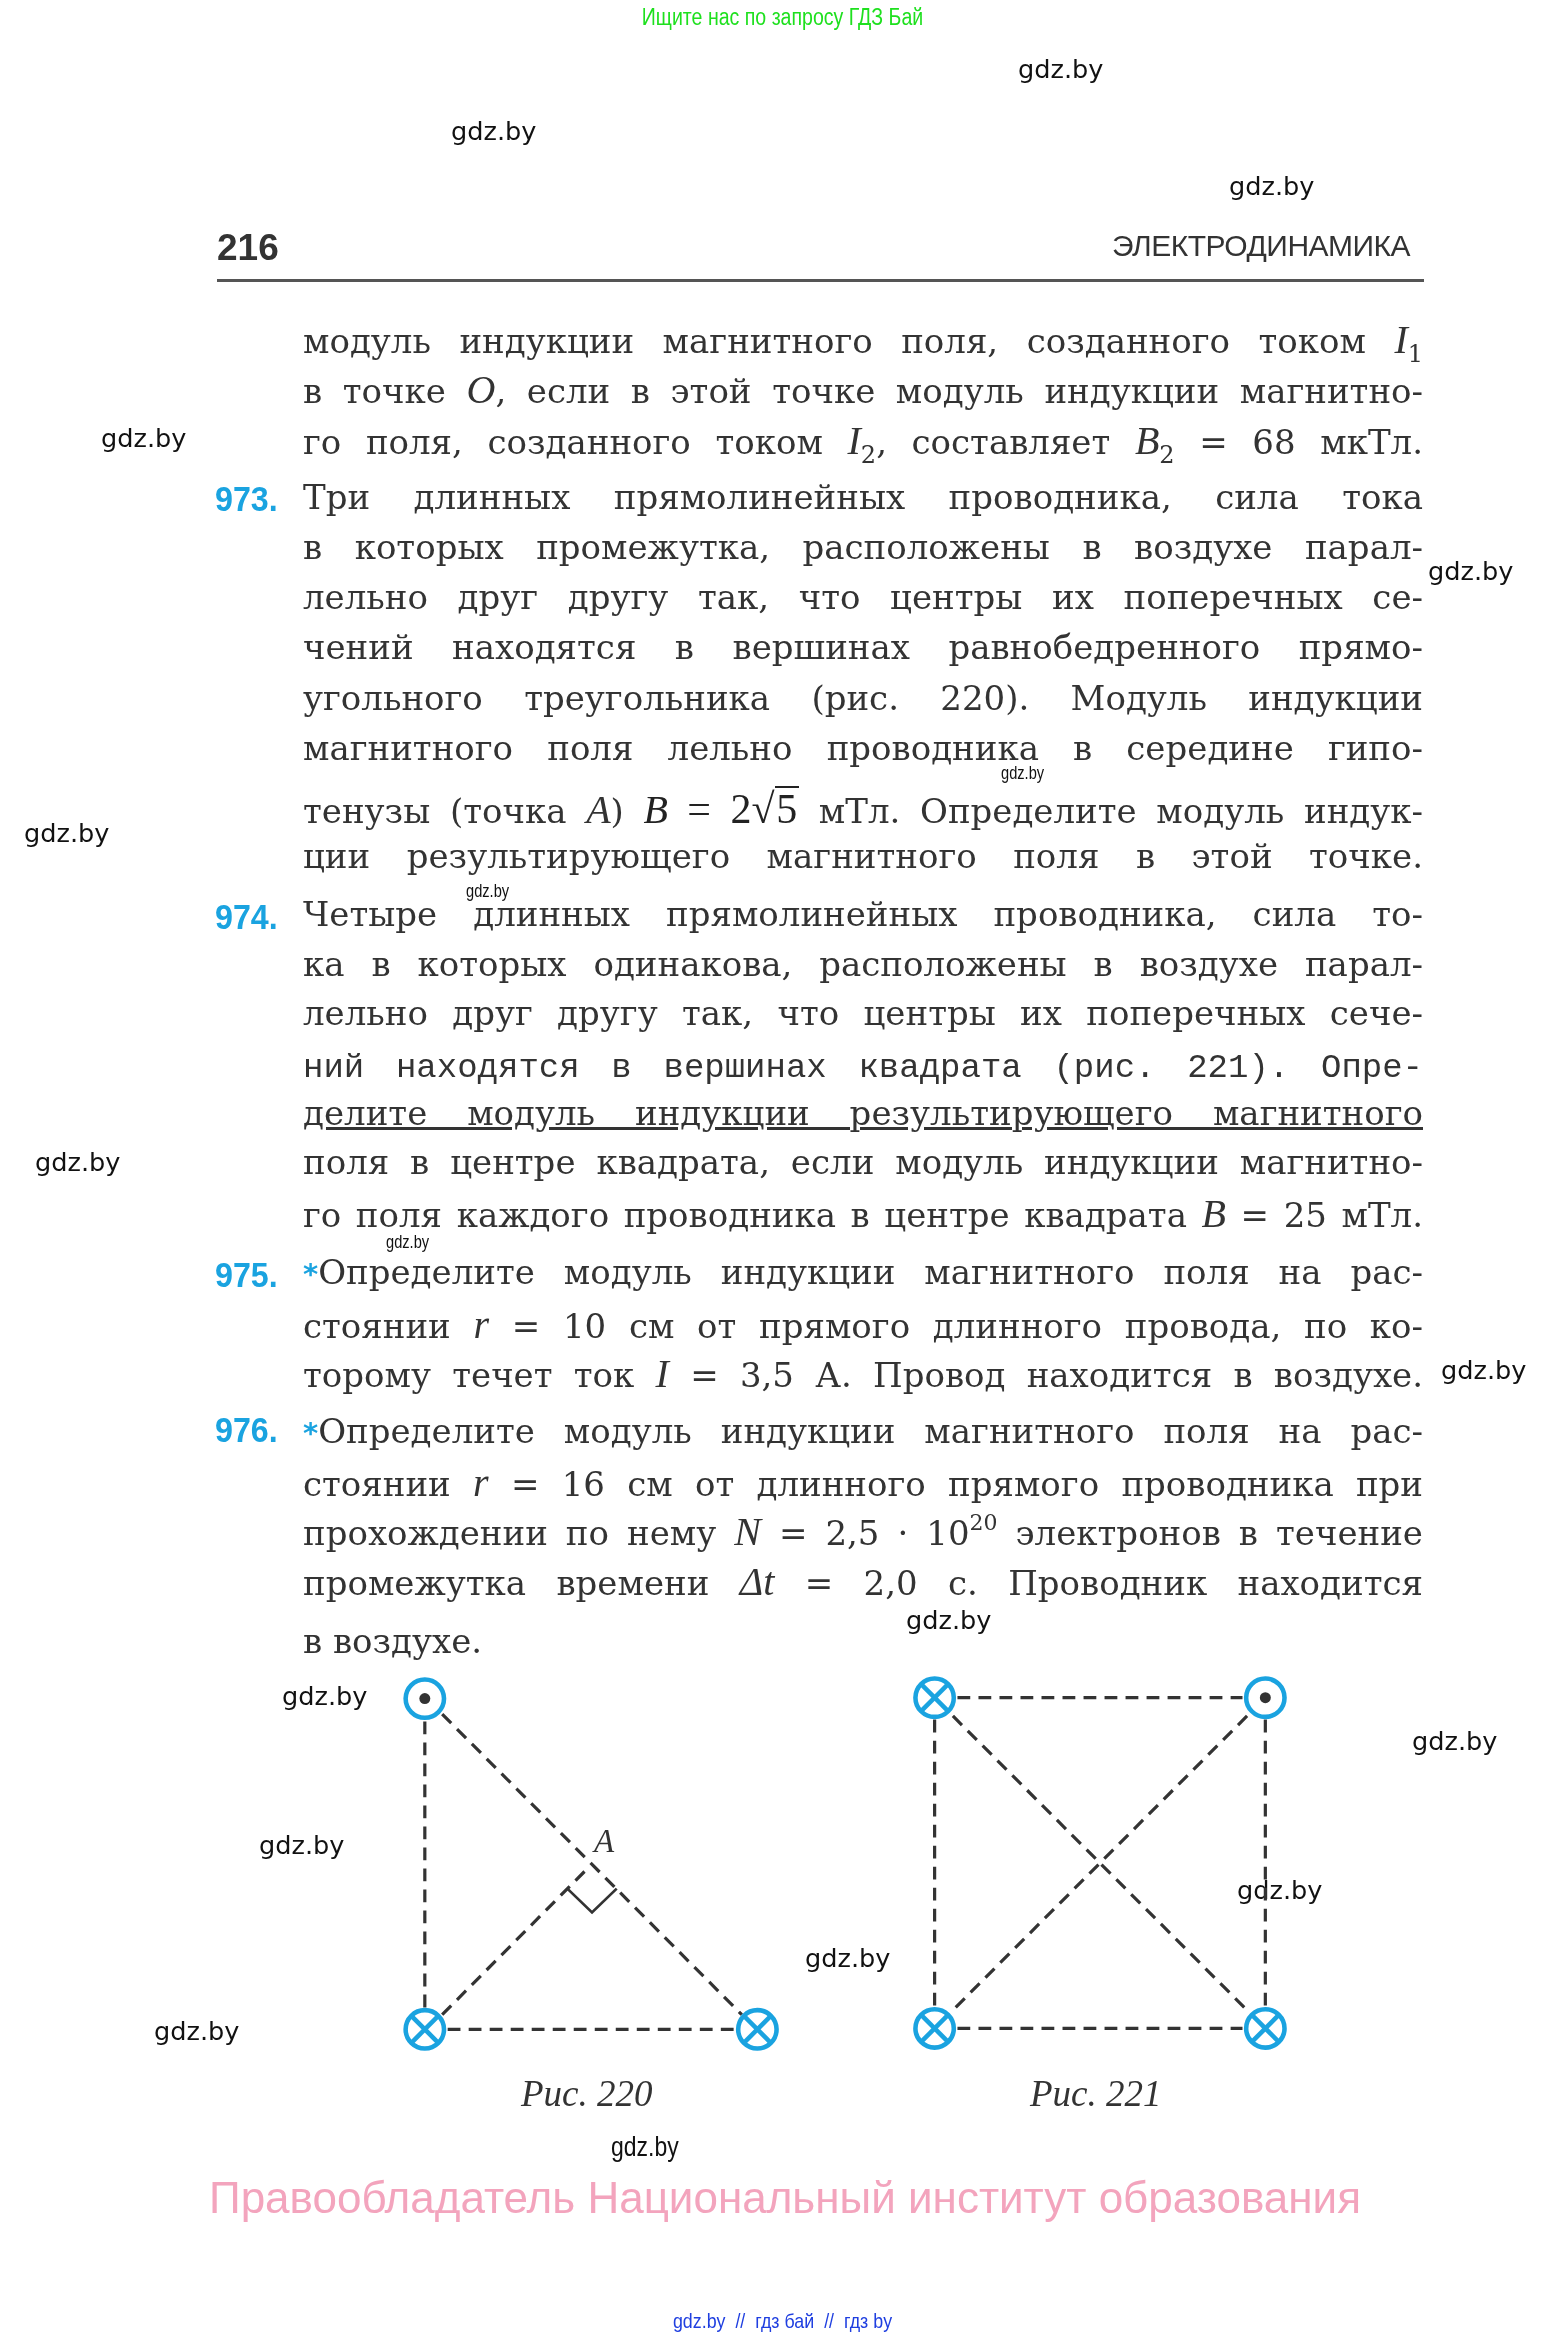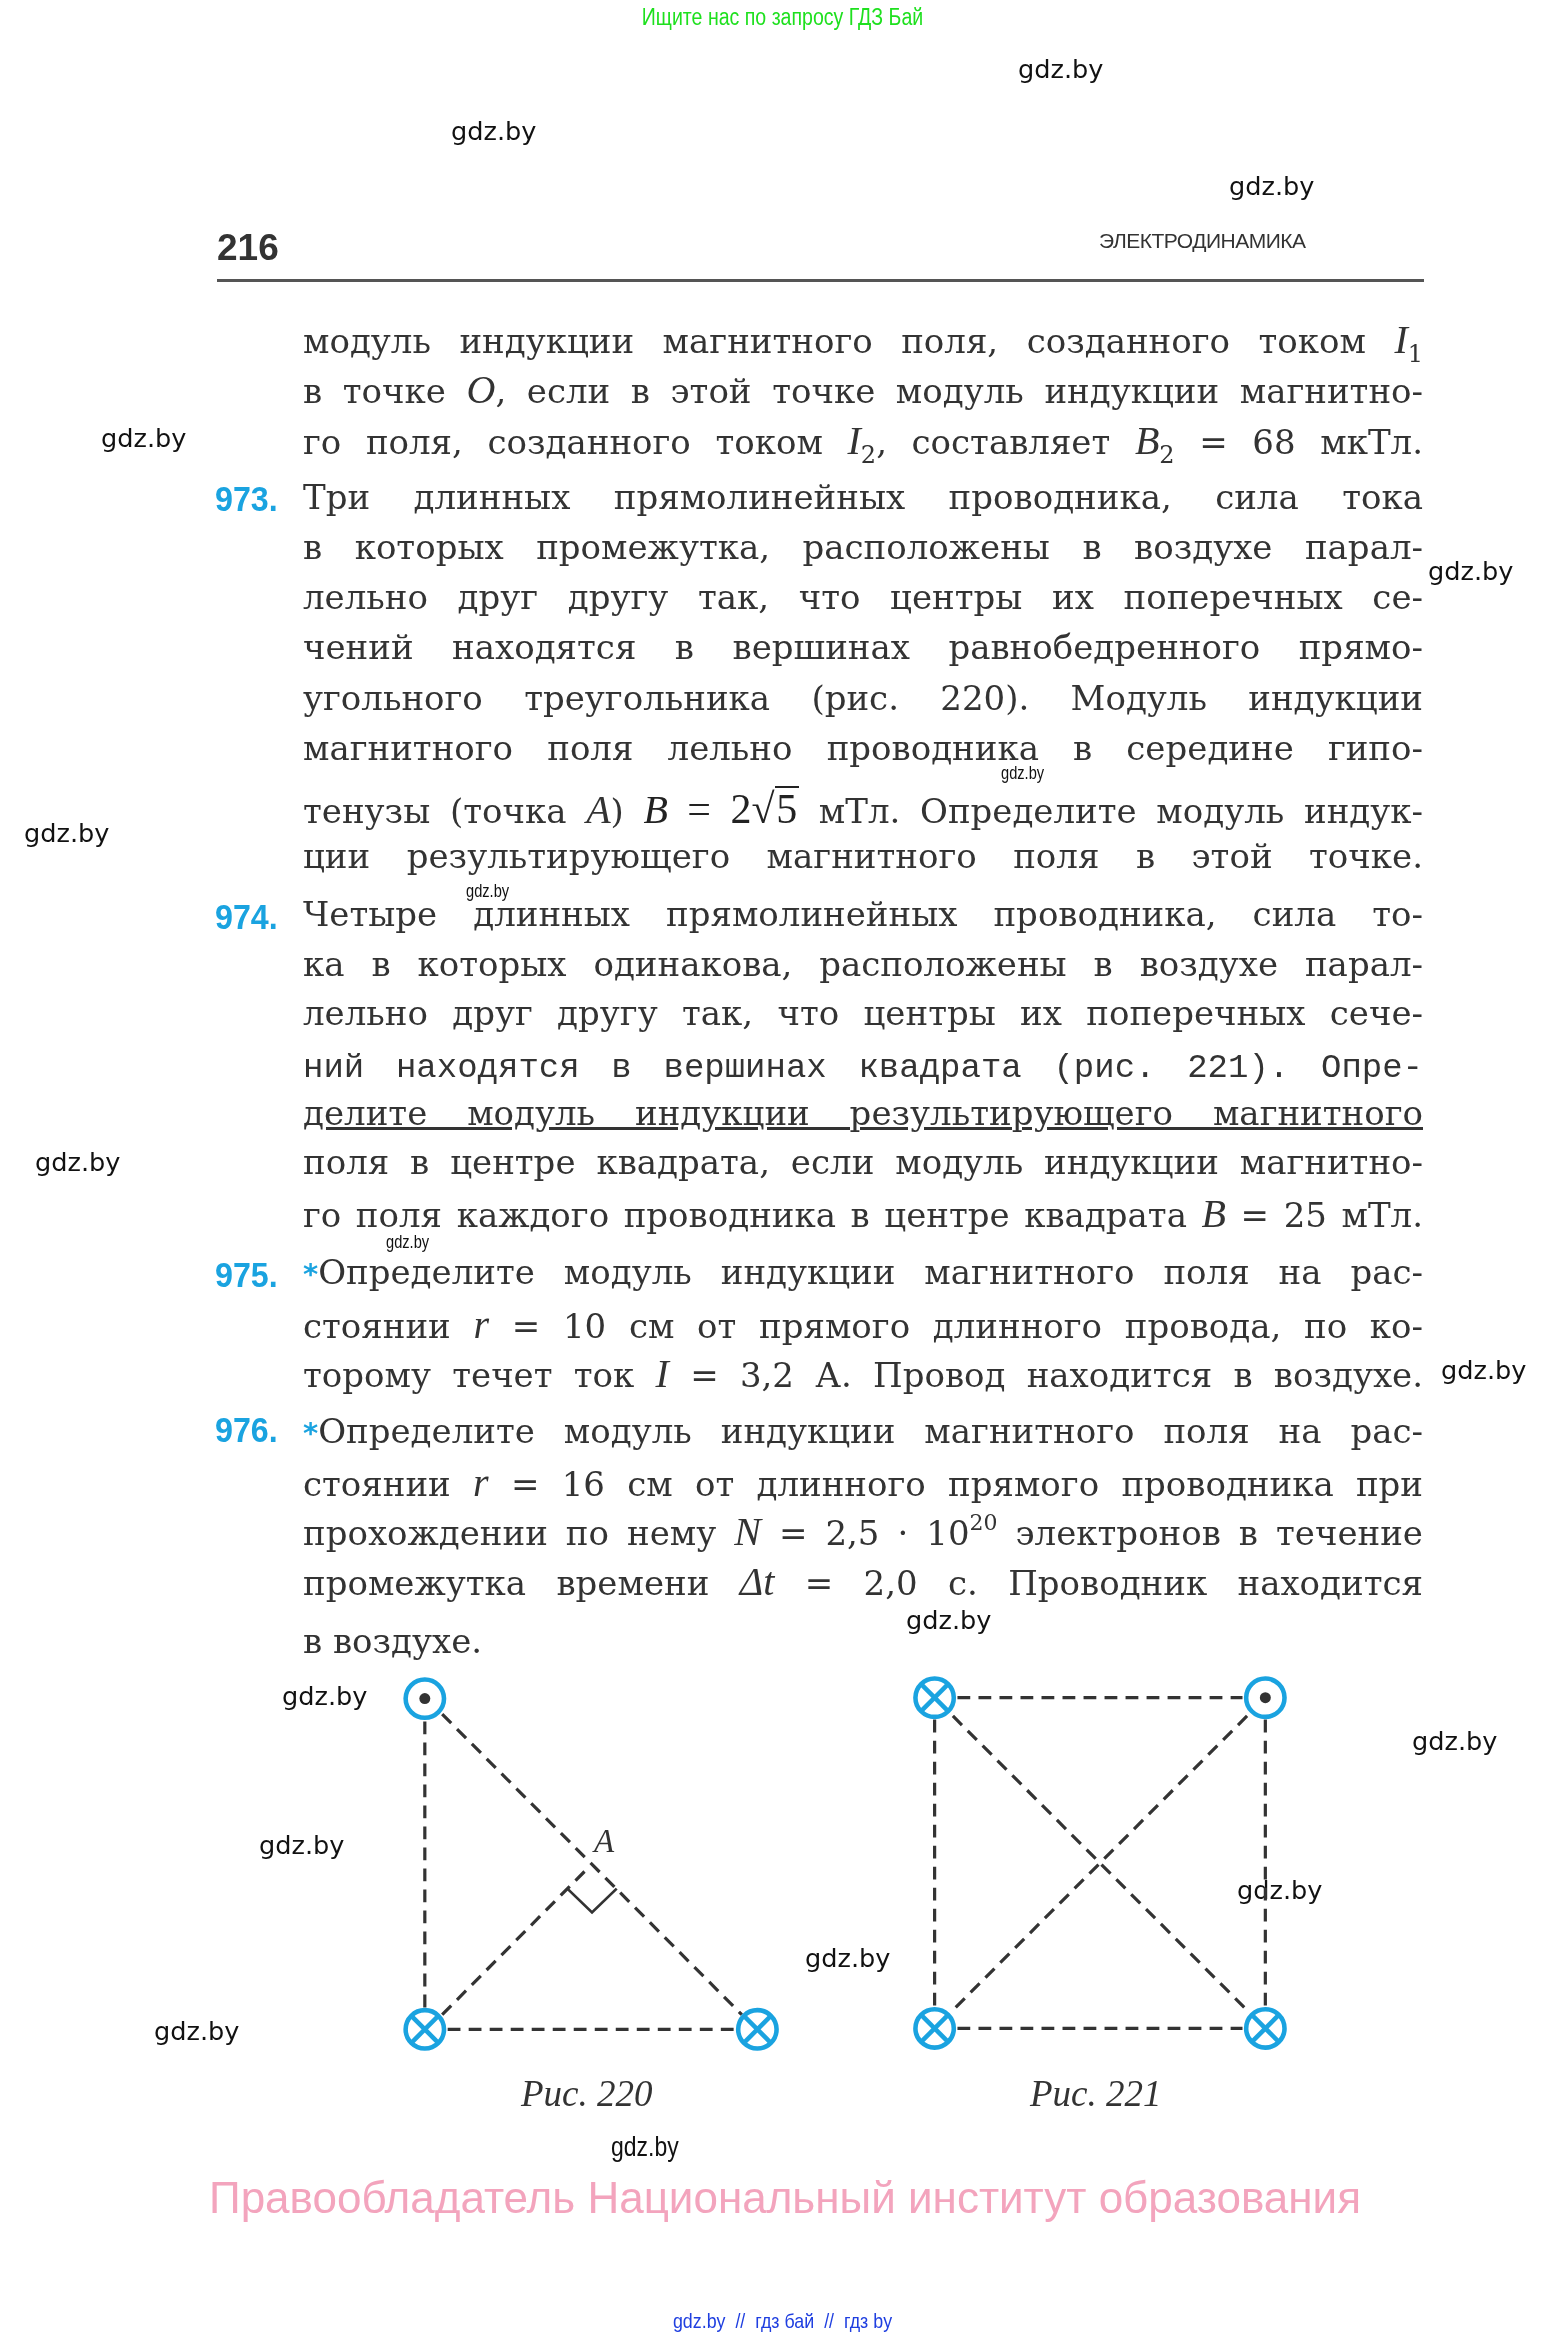--- a/index.html
+++ b/index.html
@@ -4,22 +4,22 @@
 <style>
   html, body { margin: 0; padding: 0; background: #ffffff; }
   body { width: 1565px; height: 2342px; position: relative; overflow: hidden; }
   .abs { position: absolute; }
   .top-search { left: 0; width: 1565px; top: 3.7px; text-align: center; color: #1ee01e;
     font-family: "Liberation Sans", sans-serif; font-size: 23px; transform: scaleX(0.85); transform-origin: center; }
   .wm { position: absolute; font-family: "DejaVu Sans", sans-serif; font-size: 25.6px; color: #111; line-height: 1; white-space: nowrap; }
   .wm.small { font-size: 18.3px; font-family: "Liberation Sans", sans-serif; transform: scaleX(0.8); transform-origin: left; }
   .wm.tall { font-family: "Liberation Sans", sans-serif; transform: scaleX(0.82); transform-origin: left; font-size: 28px; }
   .page-num { left: 217px; top: 227px; font-family: "Liberation Sans", sans-serif; font-weight: bold; font-size: 37px; color: #333; }
-  .section-title { left: 1099px; width: 324px; top: 229px; text-align: left; font-family: "Liberation Sans", sans-serif;
-    font-size: 21px; color: #333; letter-spacing: -0.5px; white-space: nowrap; }
+  .section-title { left: 1099px; width: 324px; top: 229px; text-align: center; font-family: "Liberation Sans", sans-serif;
+    font-size: 30px; color: #333; letter-spacing: -0.5px; white-space: nowrap; }
   .rule { left: 217px; width: 1207px; top: 279px; height: 2.7px; background: #555; }
   .line { position: absolute; left: 303px; width: 1120px; font-family: "DejaVu Serif", serif; font-size: 34px;
     color: #333; text-align: justify; text-align-last: justify; white-space: nowrap; line-height: 1; height: 42px; }
   .line.last { text-align-last: left; margin-top: 13px; }
   .line i { font-family: "Liberation Serif", serif; font-size: 40px; }
   .line sub { font-size: 24px; vertical-align: -9.1px; font-style: normal; }
   .line sup { font-size: 22px; vertical-align: 14.6px; }
   .num { position: absolute; left: 215px; font-family: "Liberation Sans", sans-serif; font-weight: bold; font-size: 35px;
     color: #1aa3e0; line-height: 1; transform: scaleX(0.92); transform-origin: left; }
   .star { color: #1aa3e0; font-family: "DejaVu Sans", sans-serif; font-weight: bold; font-size: 29px; }
@@ -80,21 +80,21 @@
 <div class="line" style="top:947px;">ка в которых одинакова, расположены в воздухе парал-</div>
 <div class="line" style="top:996px;">лельно друг другу так, что центры их поперечных сече-</div>
 <div class="line" style="top:1051px;font-family:Liberation Mono, monospace;">ний находятся в вершинах квадрата (рис. 221). Опре-</div>
 <div class="line" style="top:1096px;text-decoration:underline;">делите модуль индукции результирующего магнитного</div>
 <div class="line" style="top:1145px;">поля в центре квадрата, если модуль индукции магнитно-</div>
 <div class="line" style="top:1194px;"><span>го поля каждого проводника в центре квадрата</span> <i>B</i> <span>= 25 мТл.</span></div>
 
 <div class="num" style="top:1257px;">975.</div>
 <div class="line" style="top:1255px;"><span class="star">*</span><span>Определите модуль индукции магнитного поля на рас-</span></div>
 <div class="line" style="top:1305px;"><span>стоянии</span> <i>r</i> <span>= 10 см от прямого длинного провода, по ко-</span></div>
-<div class="line" style="top:1354px;"><span>торому течет ток</span> <i>I</i> <span>= 3,2 А. Провод находится в воздухе.</span></div>
+<div class="line" style="top:1354px;"><span>торому течет ток</span> <i>I</i> <span>= 3,5 А. Провод находится в воздухе.</span></div>
 
 <div class="num" style="top:1412px;">976.</div>
 <div class="line" style="top:1414px;"><span class="star">*</span><span>Определите модуль индукции магнитного поля на рас-</span></div>
 <div class="line" style="top:1463px;"><span>стоянии</span> <i>r</i> <span>= 16 см от длинного прямого проводника при</span></div>
 <div class="line" style="top:1512px;"><span>прохождении по нему</span> <i>N</i> <span>= 2,5 · 10</span><sup>20</sup> <span>электронов в течение</span></div>
 <div class="line" style="top:1562px;"><span>промежутка времени</span> <i>Δt</i> <span>= 2,0 с. Проводник находится</span></div>
 <div class="line last" style="top:1611px;">в воздухе.</div>
 
 <svg class="fig" width="1565" height="2342" viewBox="0 0 1713 2563">
   <g stroke="#333" stroke-width="3.5" stroke-dasharray="14 9" fill="none">

